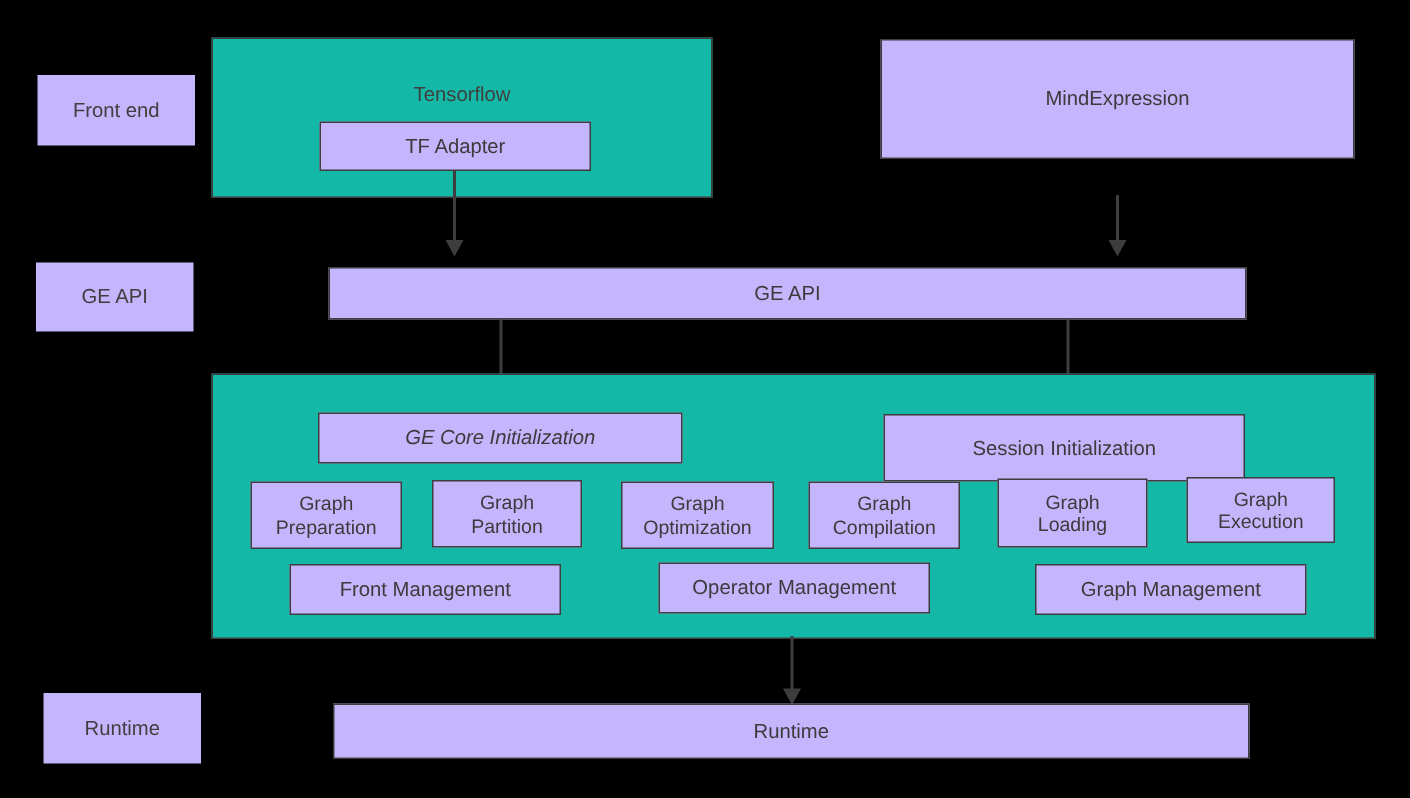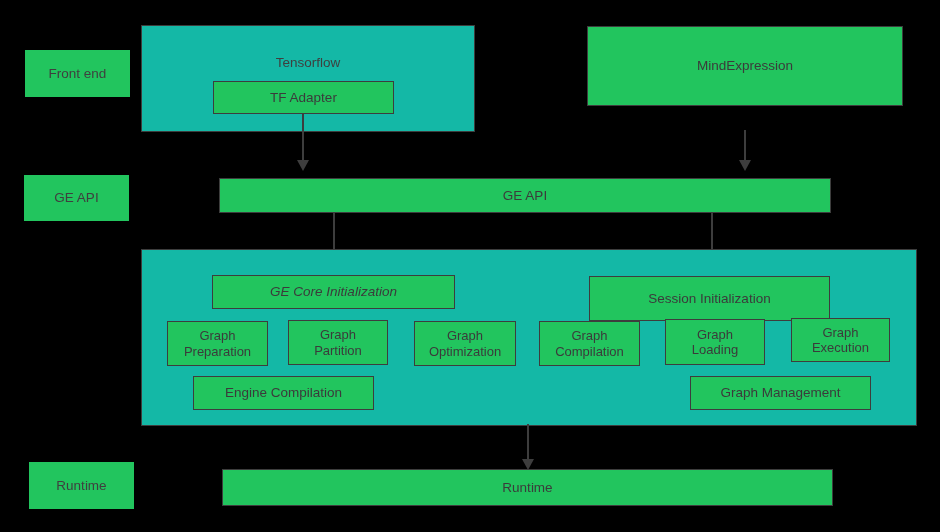--- a/index.html
+++ b/index.html
@@ -17,21 +17,21 @@
   }
   
   .node {
     position: absolute;
     box-sizing: border-box;
     display: flex;
     align-items: center;
     justify-content: center;
     text-align: center;
     color: #3b3b3b;
-    background: #22c55e;
+    background: #c4b5fd;
     line-height: 1.18;
     white-space: pre-line;
   }
   
   .layer-label {
     border: none;
     font-size: 13.5px;
     color: #3f3f3f;
   }
   
@@ -108,21 +108,22 @@
 Partition</div>
   <div class="node boxed" style="left:414px; top:321px; width:102px; height:45px; font-size:13px;">Graph
 Optimization</div>
   <div class="node boxed" style="left:539px; top:321px; width:101px; height:45px; font-size:13px;">Graph
 Compilation</div>
   <div class="node boxed" style="left:665px; top:319px; width:100px; height:46px; font-size:13px;">Graph
 Loading</div>
   <div class="node boxed" style="left:791px; top:318px; width:99px; height:44px; font-size:13px;">Graph
 Execution</div>
 
-  <div class="node boxed" style="left:193px; top:376px; width:181px; height:34px; font-size:13.5px;">Engine Compilation</div>
+  <div class="node boxed" style="left:193px; top:376px; width:181px; height:34px; font-size:13.5px;">Front Management</div>
+  <div class="node boxed" style="left:439px; top:375px; width:181px; height:34px; font-size:13.5px;">Operator Management</div>
   <div class="node boxed" style="left:690px; top:376px; width:181px; height:34px; font-size:13.5px;">Graph Management</div>
 
   <div class="plain-line" style="left:527px; top:424px; height:39px;"></div>
   <div class="conn-head" style="left:522px; top:459px;"></div>
 
   <div class="node boxed" style="left:222px; top:469px; width:611px; height:37px; font-size:13.5px;">Runtime</div>
 
 </div>
 
 </body></html>

